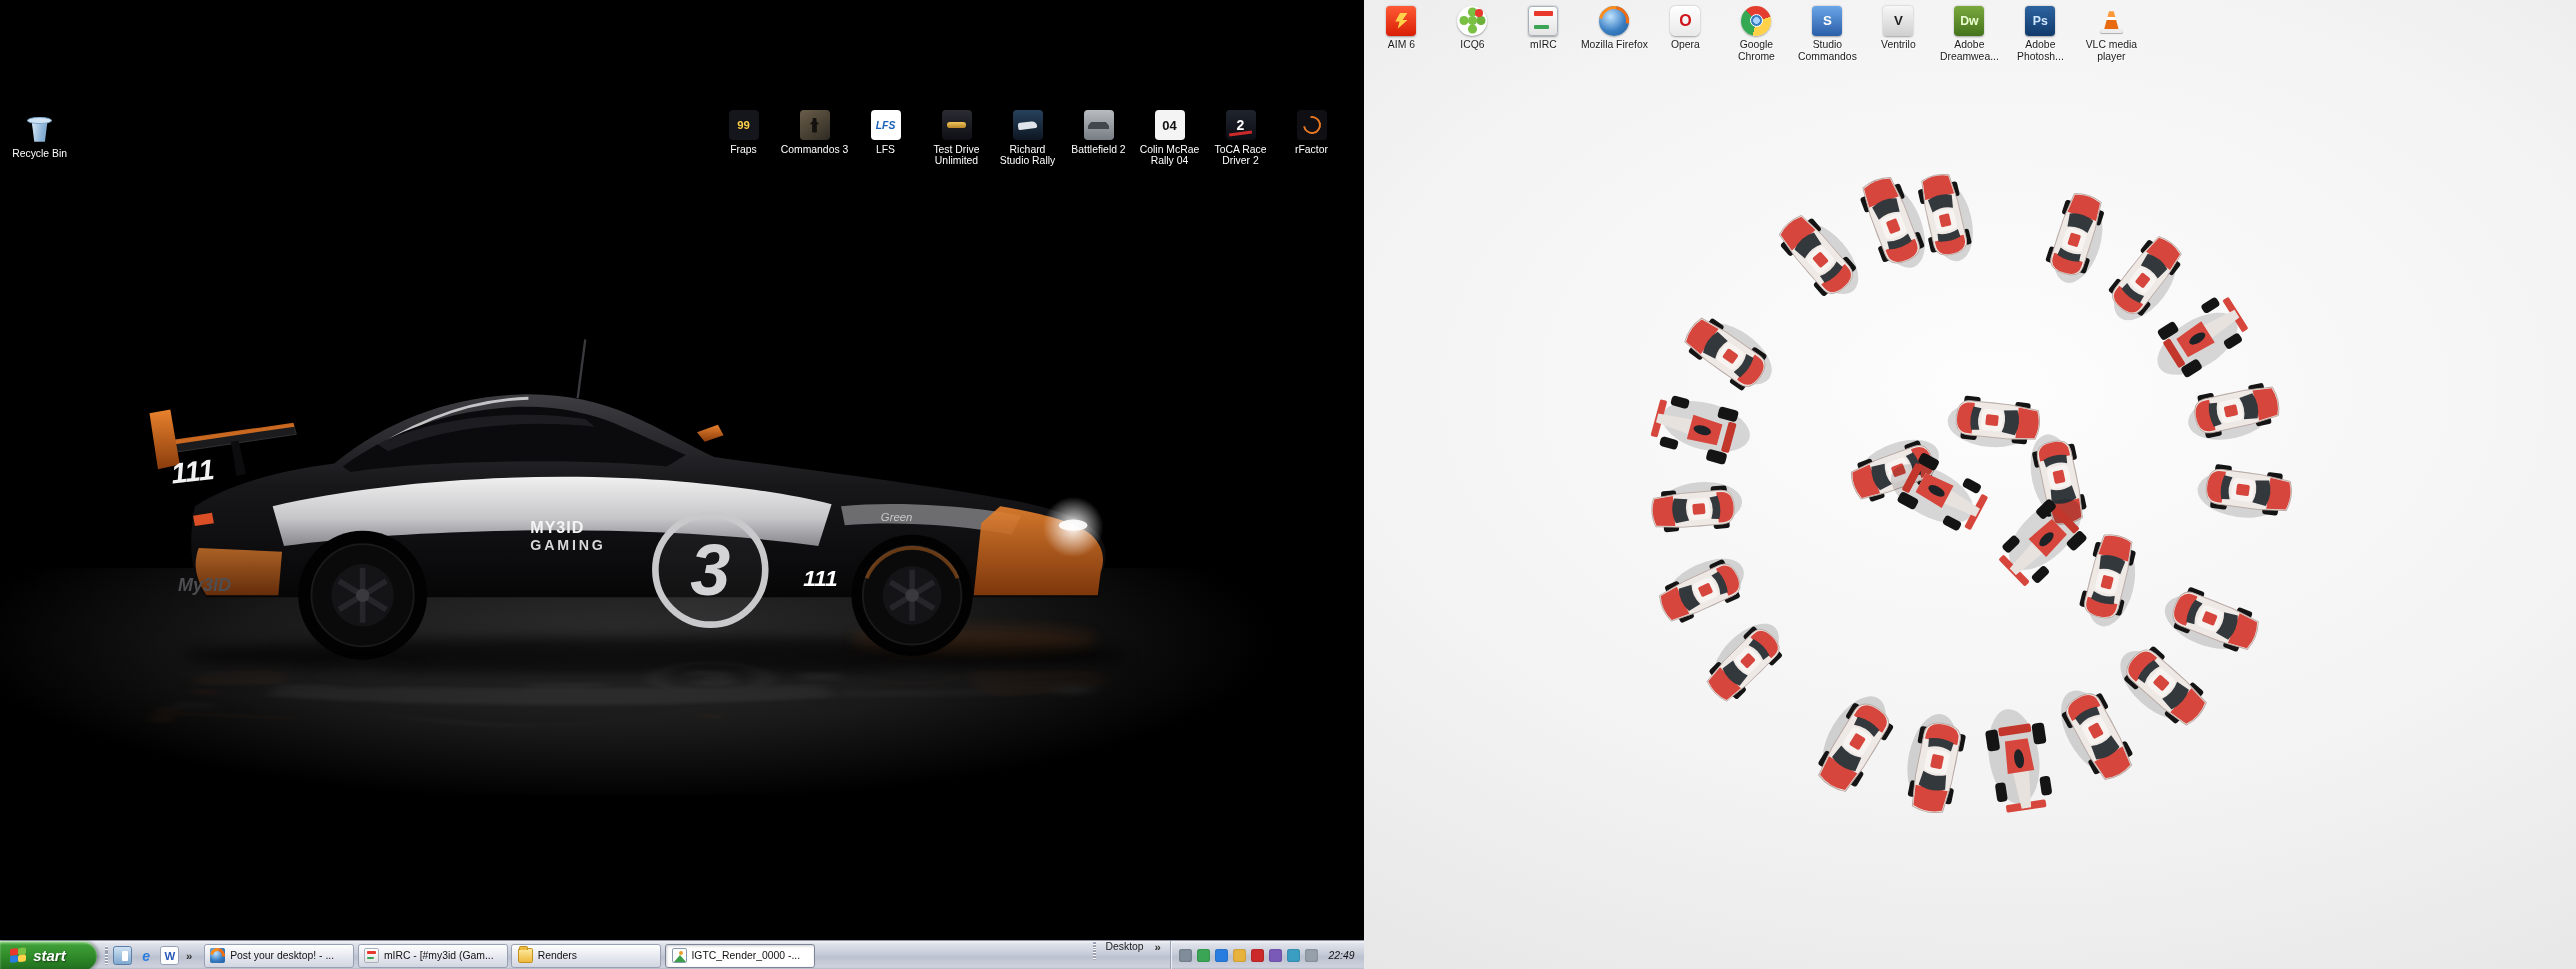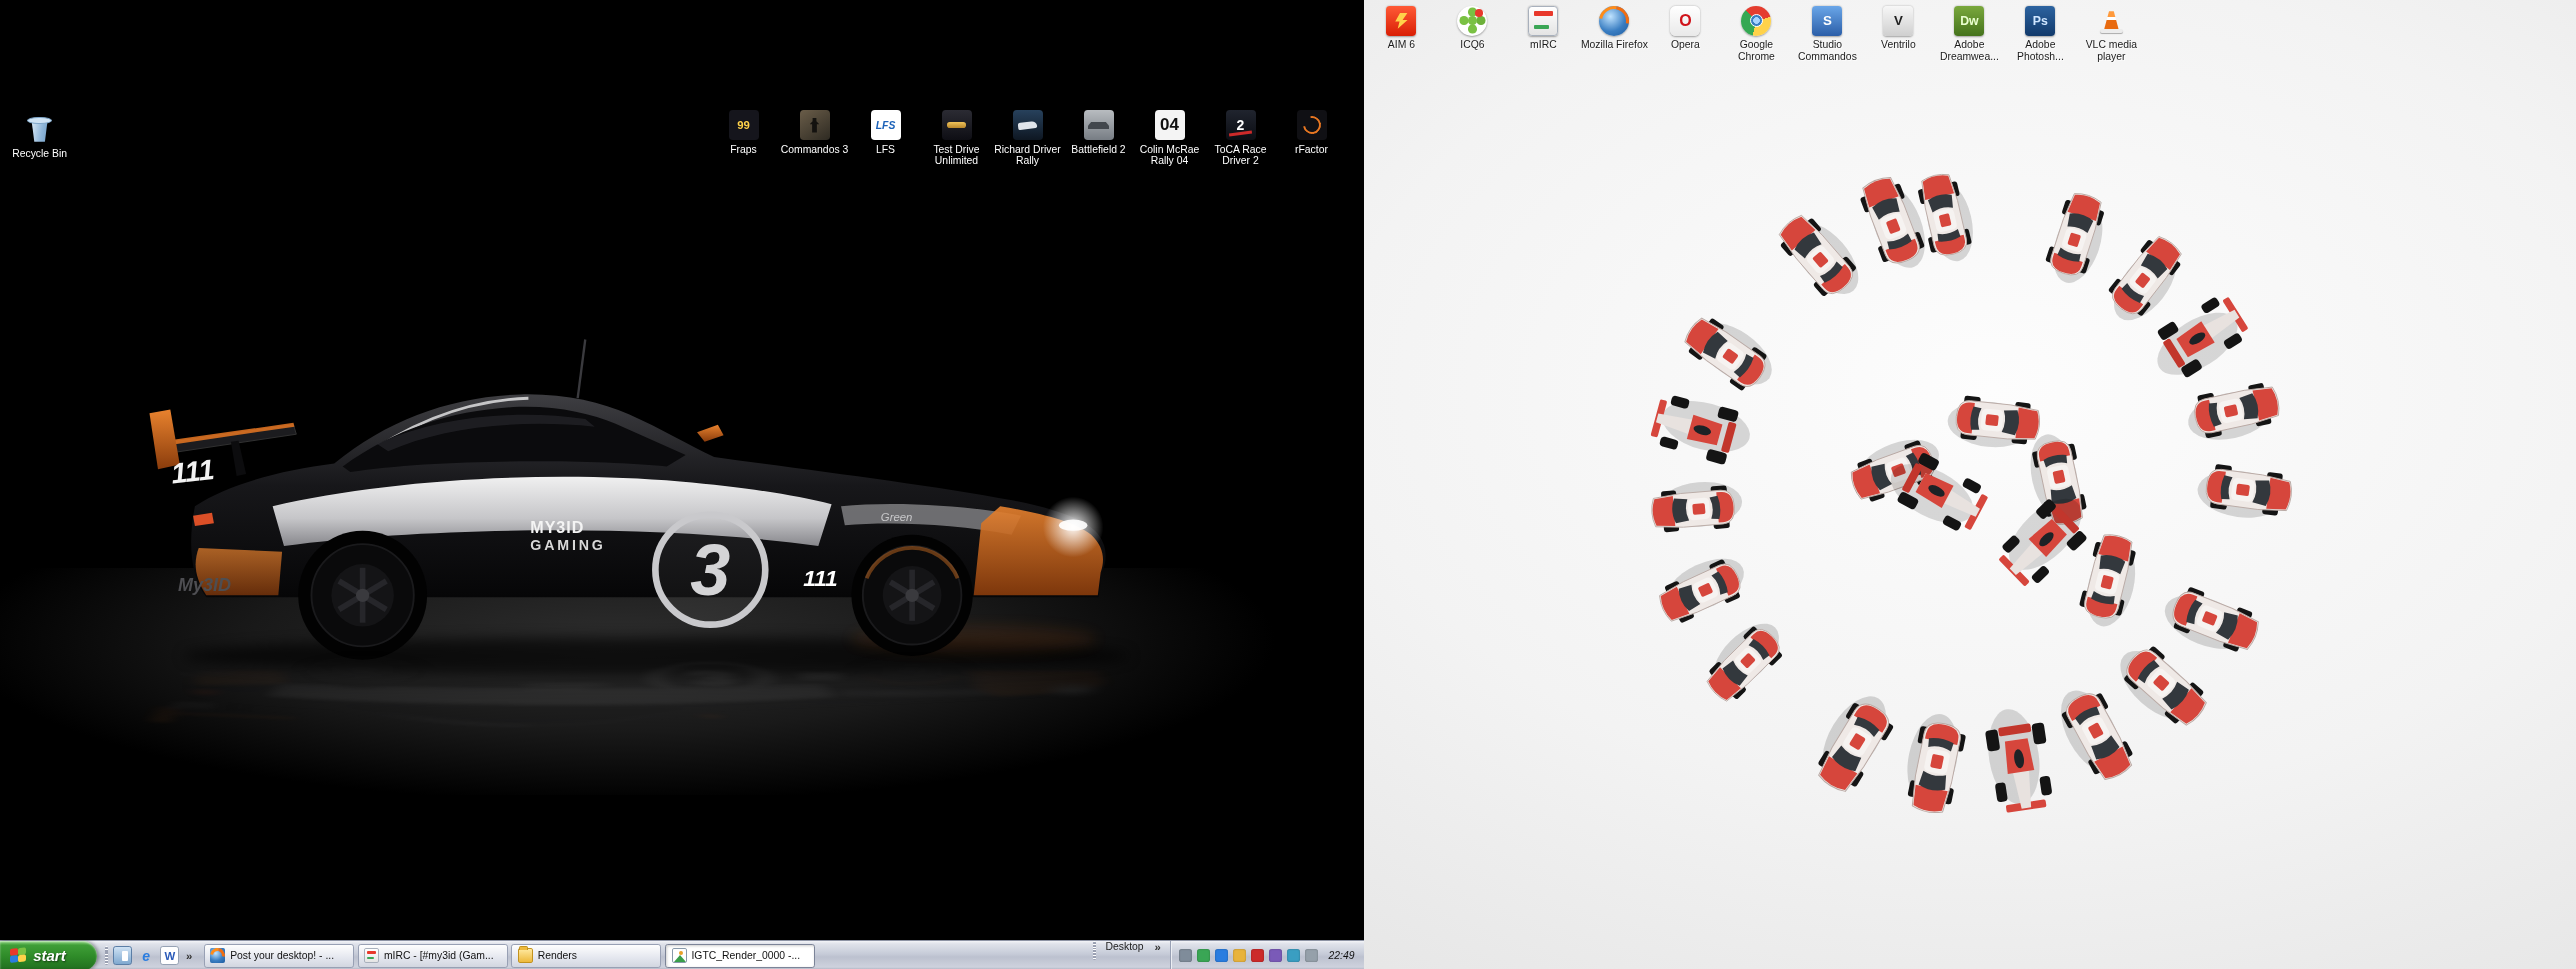--- a/index.html
+++ b/index.html
@@ -38,21 +38,21 @@
   .i-commandos::before{content:"";width:9.5px;height:15px;background:#14120f;
     clip-path:polygon(30% 0,70% 0,70% 25%,100% 45%,75% 45%,75% 100%,25% 100%,25% 45%,0 45%,30% 25%);}
   .i-lfs{background:#fff;color:#1b61b8;font-style:italic;font-size:10.4px;}
   .i-tdu{background:linear-gradient(#2b2b33,#0e0e14);}
   .i-tdu::before{content:"";width:19px;height:5.7px;background:linear-gradient(#f0c35a,#b8862a);border-radius:2.8px;}
   .i-rbr{background:linear-gradient(#27415c,#0e1722);}
   .i-rbr::before{content:"";width:19px;height:6.6px;background:#dfe4ea;border-radius:2.8px 5.7px 1.9px 1.9px;transform:rotate(-7deg);}
   .i-bf2{background:linear-gradient(#b8bcc0,#777d84);}
   .i-bf2::before{content:"";width:21px;height:8.5px;background:#42474d;
     clip-path:polygon(0 60%,15% 15%,85% 15%,100% 60%,100% 100%,0 100%);}
-  .i-cmr{background:#f4f4f4;color:#111;font-size:17px;}
+  .i-cmr{background:#f4f4f4;color:#111;font-size:13px;}
   .i-toca{background:linear-gradient(#20242e,#0b0d13);color:#fff;font-size:14px;}
   .i-toca::before{content:"";position:absolute;left:3.8px;bottom:5.7px;width:23px;height:2.8px;background:#cc2a2a;transform:rotate(-8deg);}
   .i-rfactor{background:#101014;}
   .i-rfactor::before{content:"";width:14px;height:14px;border:2.8px solid #e87722;border-left-color:transparent;
     border-radius:50%;transform:rotate(35deg);}
 
   
   .i-aim{background:linear-gradient(#ff5a36,#d91e04);}
   .i-aim::before{content:"";width:12.3px;height:16px;background:#ffd24a;
     clip-path:polygon(40% 0,100% 0,60% 45%,100% 45%,20% 100%,35% 55%,0 55%);}
@@ -259,21 +259,21 @@
       <div class="icon-cell">
         <span class="dicon i-lfs">LFS</span>
         <span class="ilabel left-label">LFS</span>
       </div>
       <div class="icon-cell">
         <span class="dicon i-tdu"></span>
         <span class="ilabel left-label">Test Drive Unlimited</span>
       </div>
       <div class="icon-cell">
         <span class="dicon i-rbr"></span>
-        <span class="ilabel left-label">Richard Driver Rally</span>
+        <span class="ilabel left-label">Richard Studio Rally</span>
       </div>
       <div class="icon-cell">
         <span class="dicon i-bf2"></span>
         <span class="ilabel left-label">Battlefield 2</span>
       </div>
       <div class="icon-cell">
         <span class="dicon i-cmr">04</span>
         <span class="ilabel left-label">Colin McRae Rally 04</span>
       </div>
       <div class="icon-cell">

